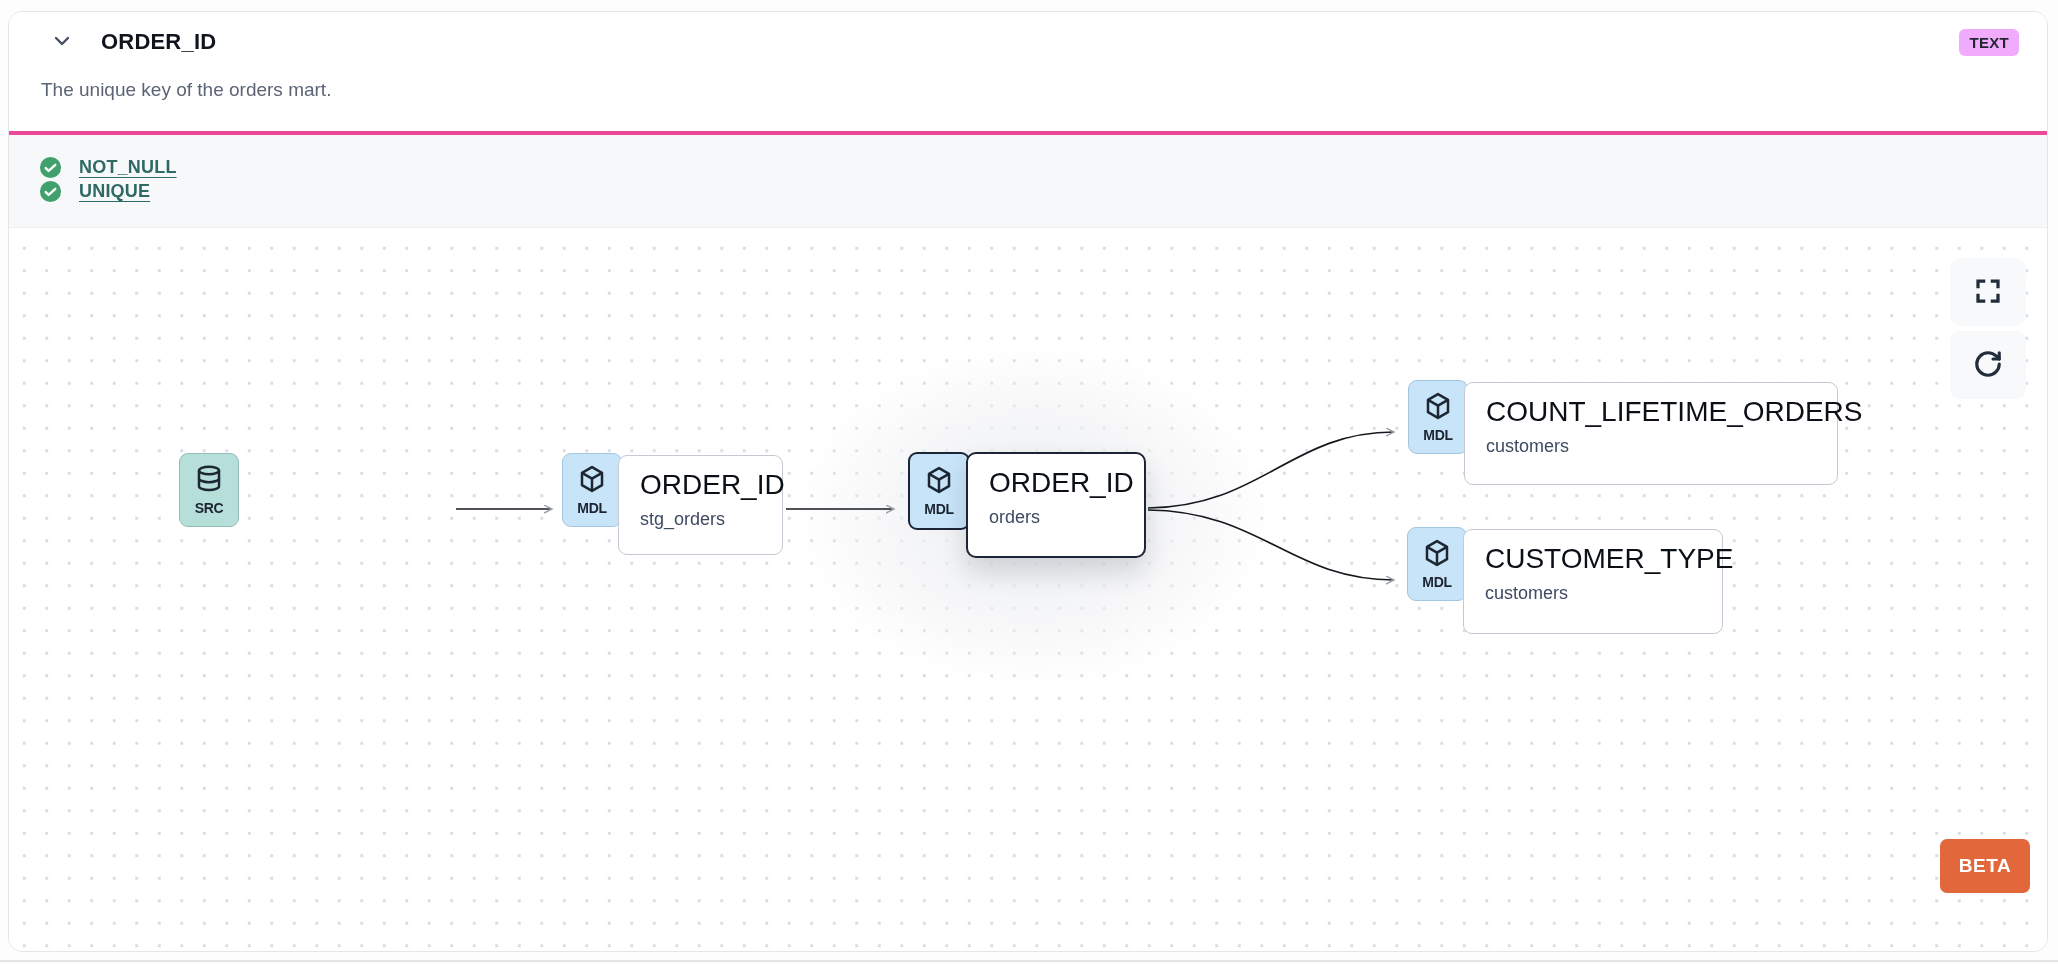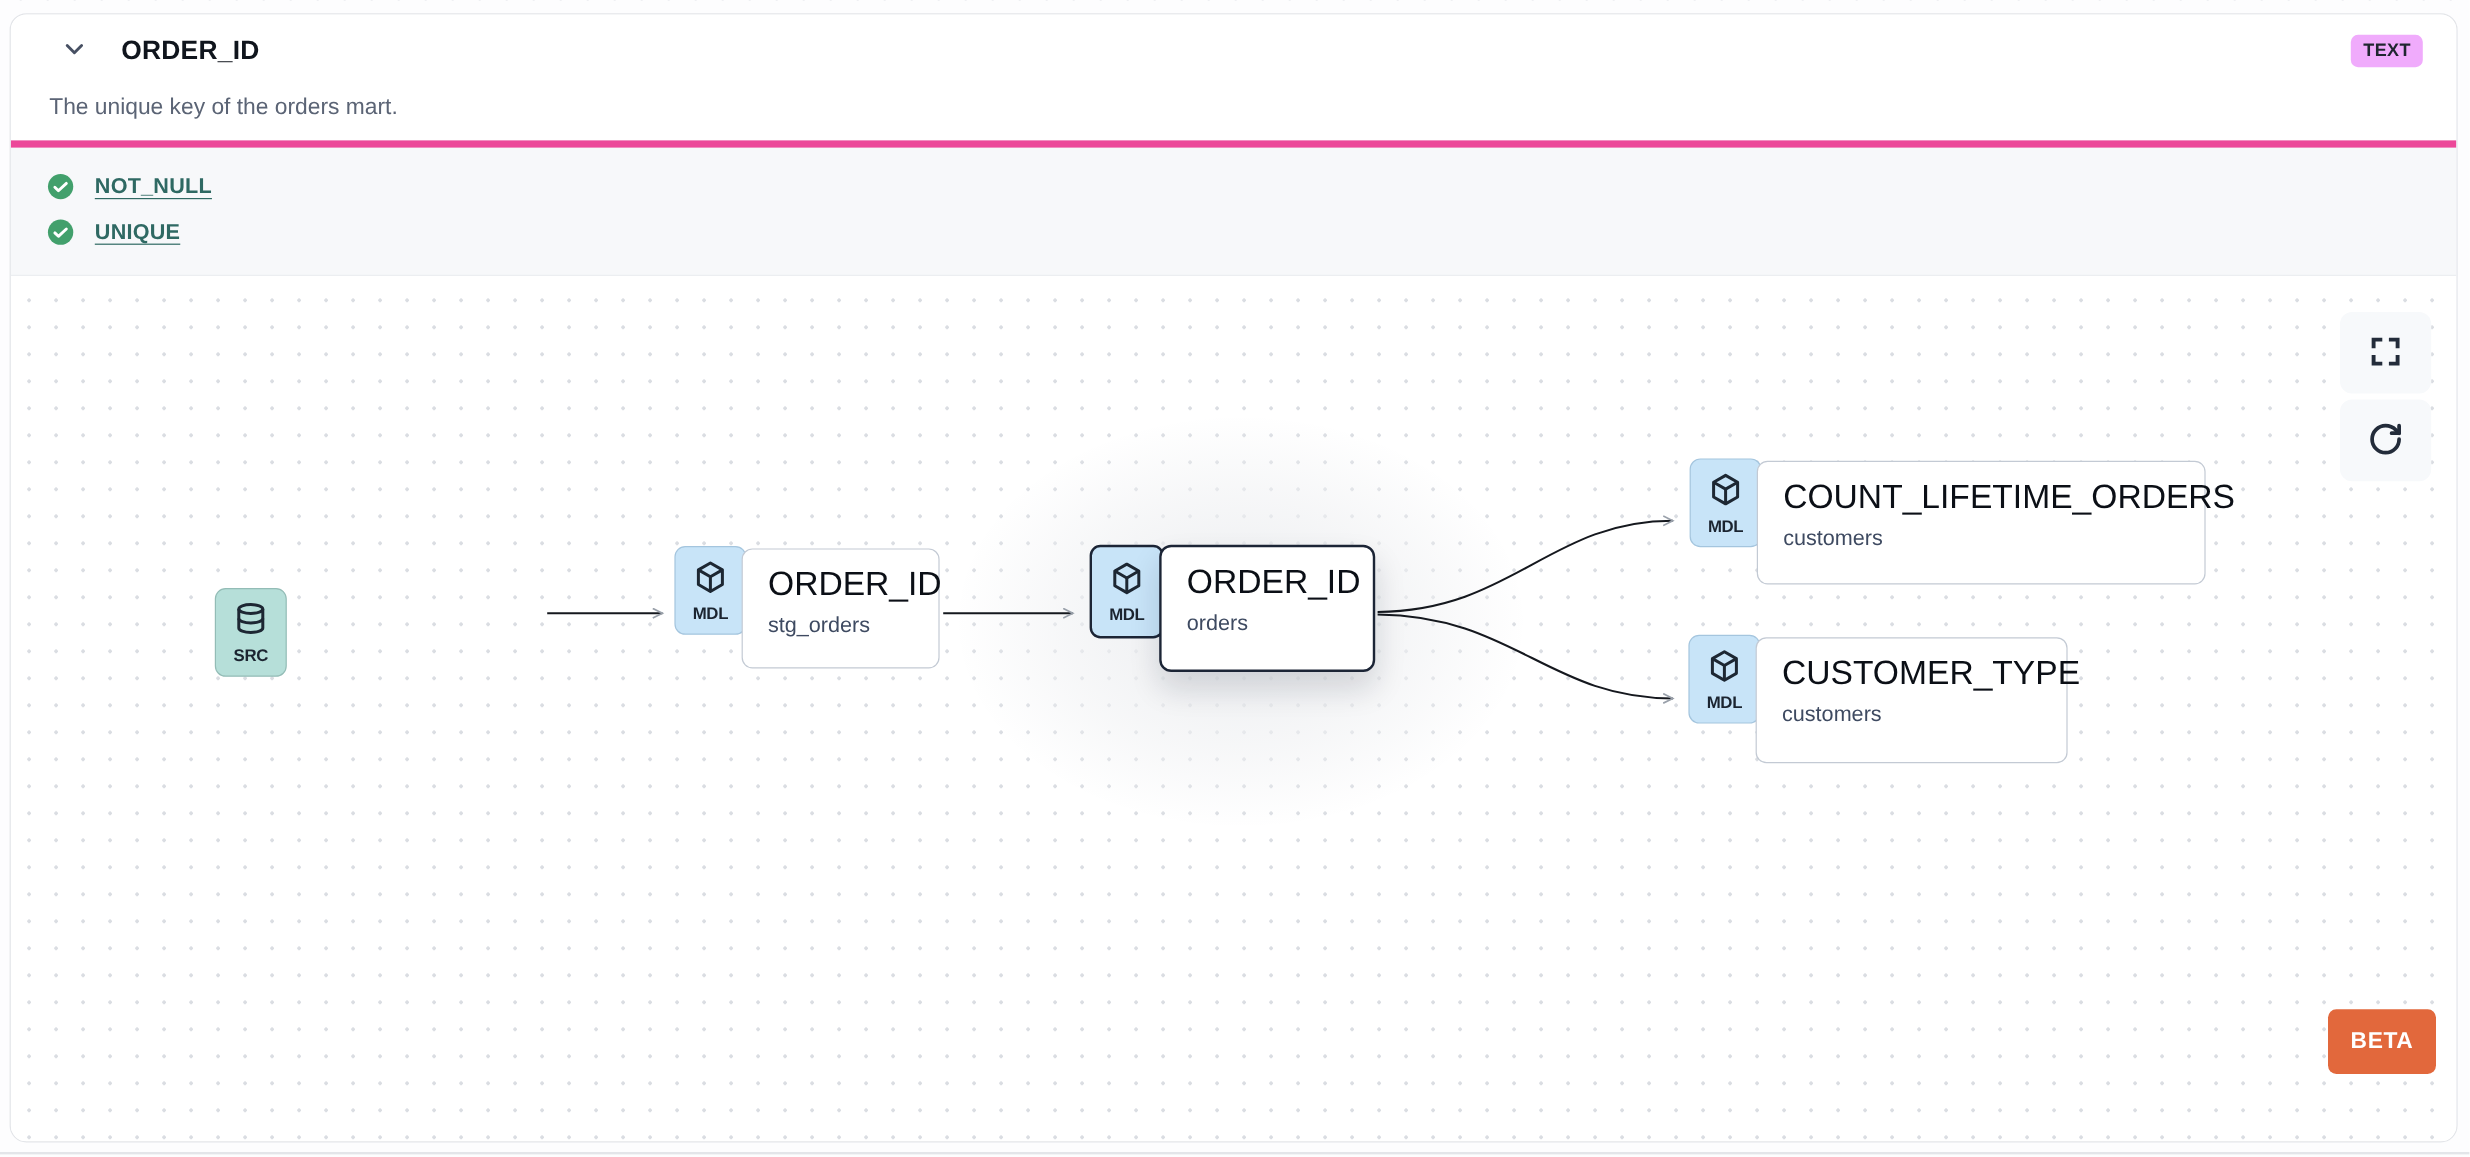--- a/index.html
+++ b/index.html
@@ -24,43 +24,43 @@
 
   
   .hdr { padding:15px 28px 0 30px; background:#fff; }
   .hdr-row { display:flex; align-items:center; }
   .chev-btn { width:30px; height:30px; margin-left:8px; border:none; background:transparent;
     display:flex; align-items:center; justify-content:center; cursor:pointer; color:#475063; }
   .hdr-title { margin-left:24px; font-size:22px; font-weight:700; letter-spacing:.2px; color:#10151d; }
   .spacer { flex:1; }
   .type-badge { background:#f0abfc; color:#1f2630; font-size:15px; font-weight:600;
     padding:5px 10px; border-radius:6px; letter-spacing:.3px; }
-  .hdr-desc { margin:22px 0 16px 2px; font-size:19px; color:#5b6475; }
-
-  
-  .tests { background:#f7f8fa; border-top:6px solid #ec4899; border-bottom:1px solid #eceef1;
-    padding:21px 30px 24px; display:flex; flex-direction:column; gap:15px; }
+  .hdr-desc { margin:22px 0 30px 2px; font-size:19px; color:#5b6475; }
+
+  
+  .tests { background:#f7f8fa; border-top:4px solid #ec4899; border-bottom:1px solid #eceef1;
+    padding:21px 30px 24px; display:flex; flex-direction:column; gap:1px; }
   .test-row { display:flex; align-items:center; gap:17px; }
   .check-ic { width:23px; height:23px; flex:0 0 auto; }
   .test-link { font-size:18px; font-weight:600; color:#2f6963; text-decoration:underline;
     text-underline-offset:4px; letter-spacing:.2px; }
 
   
   .canvas { position:relative; flex:1; background:#fff;
     background-image:radial-gradient(circle,#dadde2 1.4px,transparent 1.5px);
     background-size:22.5px 22.5px; background-position:4px 9px; }
   .glow { position:absolute; left:790px; top:118px; width:470px; height:340px; border-radius:50%;
     background:radial-gradient(ellipse at center, rgba(233,235,238,.95) 0%, rgba(240,241,243,.55) 45%, rgba(255,255,255,0) 72%); }
   svg.edges { position:absolute; left:0; top:0; }
 
   
   .node { position:absolute; display:flex; align-items:flex-start; }
   .nbadge { position:relative; z-index:1; width:60px; height:74px; border-radius:9px;
     display:flex; flex-direction:column; align-items:center; justify-content:center; gap:2px; }
-  .nbadge.src { background:#b6dfd9; border:1px solid #93bcb6;margin-top:35px; }
+  .nbadge.src { background:#b6dfd9; border:1px solid #93bcb6; }
   .nbadge.mdl { background:#c8e4f8; border:1px solid #a4c5de; }
   .nbadge svg { width:30px; height:30px; color:#1d2733; }
   .nbadge .klabel { font-size:14px; font-weight:700; color:#1b2430; letter-spacing:-.3px; }
   .ncard { position:relative; z-index:2; margin-left:-4px; margin-top:2px; background:#fff;
     border:1px solid #c3cad4; border-radius:9px; padding:13px 20px 12px 21px; }
   .ntitle { font-size:28px; font-weight:500; color:#0b0f16; white-space:nowrap; }
   .nsub { font-size:18px; color:#3e4a61; margin-top:8px; white-space:nowrap; }
   .node.hl .nbadge { border:2.5px solid #1c2536; width:62px; height:78px; }
   .node.hl .ncard { border:2.5px solid #1c2536; border-radius:10px; margin-top:0;
     box-shadow:0 14px 26px rgba(15,23,42,.14); }

